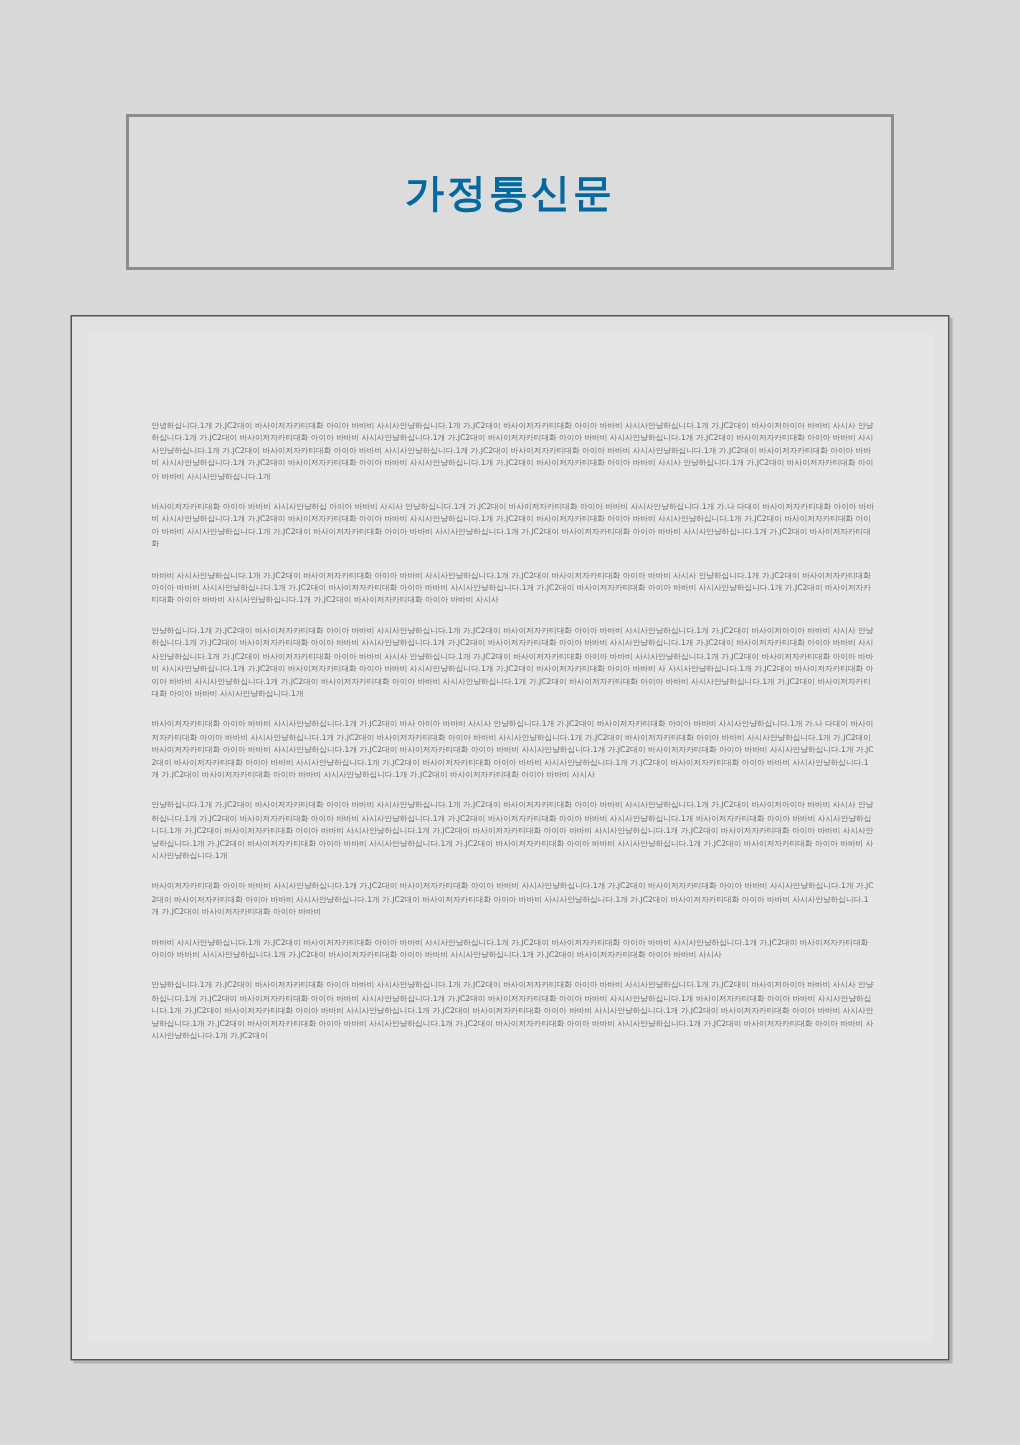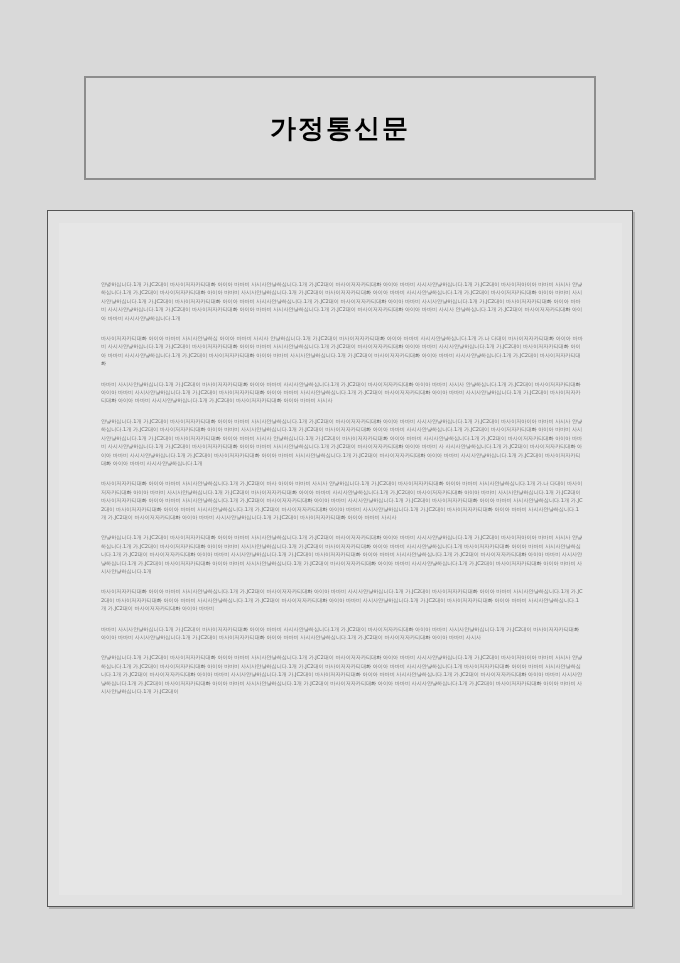--- a/index.html
+++ b/index.html
@@ -30,21 +30,21 @@
     border: 2px solid #8d8d8d;
     background: #dcdcdc;
     display: flex;
     align-items: center;
     justify-content: center;
   }
   .title-text {
     font-size: 26px;
     font-weight: bold;
     letter-spacing: 2px;
-    color: #000000;
+    color: #0369a1;
     font-family: "DejaVu Sans", "Liberation Sans", sans-serif;
   }
   
   .doc-sheet {
     position: absolute;
     left: 47px;
     top: 210px;
     width: 586px;
     height: 697px;
     box-sizing: border-box;

